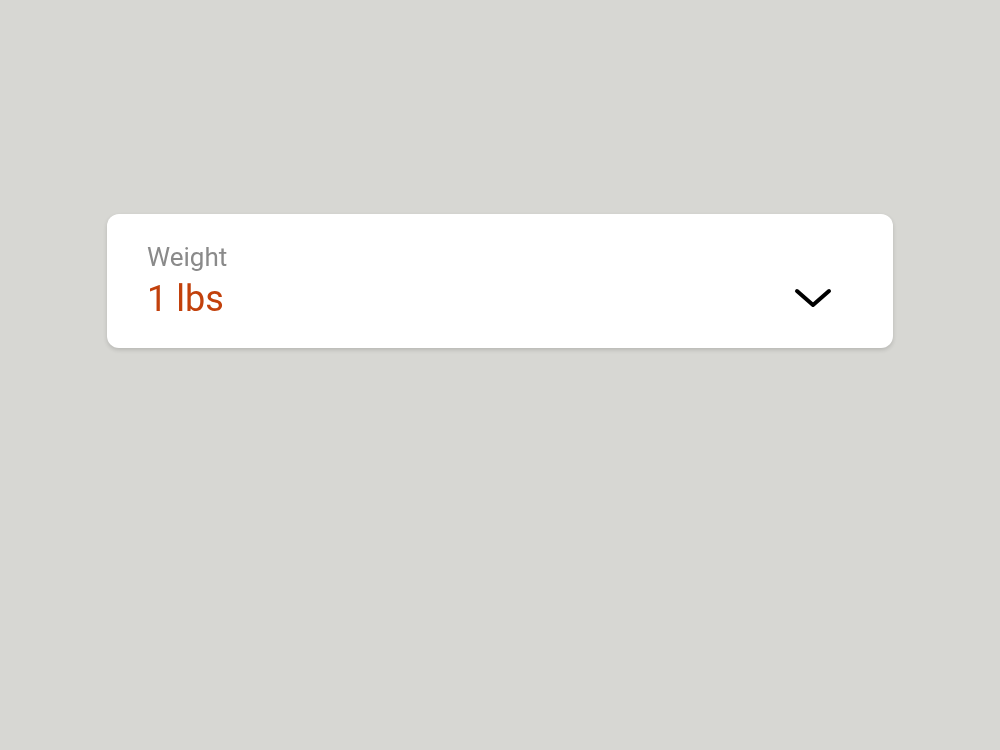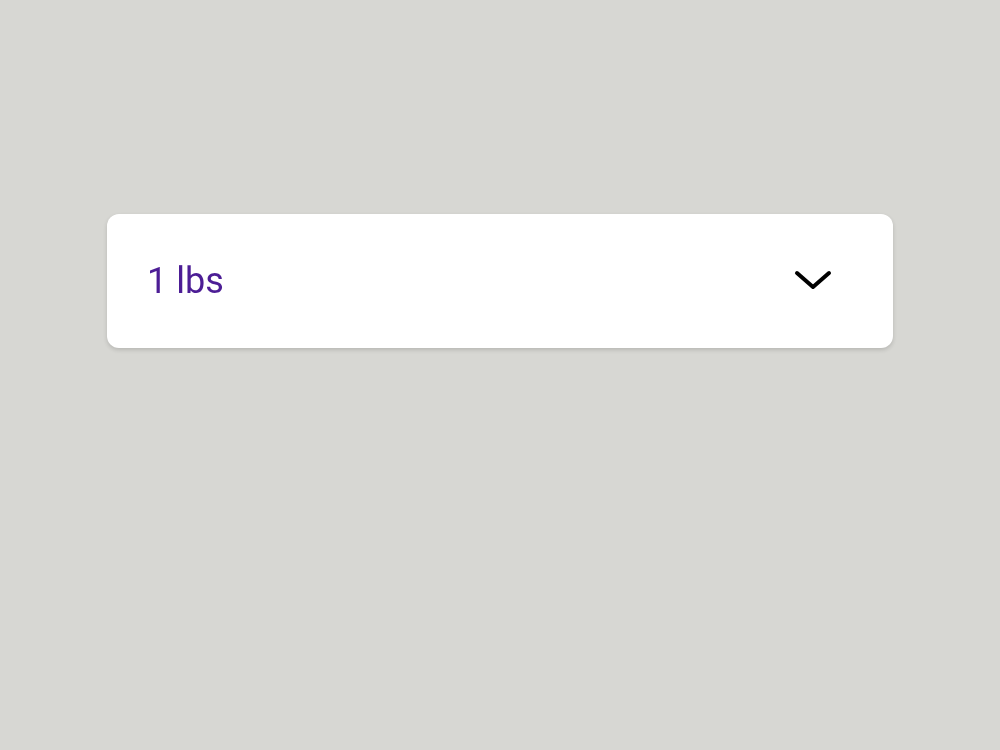--- a/index.html
+++ b/index.html
@@ -35,40 +35,41 @@
       font-weight: 400;
       margin-bottom: 6px;
     }
     .dropdown-value-row {
       display: flex;
       align-items: center;
       justify-content: space-between;
     }
     .dropdown-value {
       font-size: 36px;
-      color: #4c1d95;
+      color: #c2410c;
       font-weight: 400;
     }
     .chevron-icon {
       width: 40px;
       height: 24px;
       display: flex;
       align-items: center;
       justify-content: center;
       margin-right: 20px;
     }
     .chevron-icon svg {
       width: 40px;
       height: 24px;
     }
   </style>
 </head>
 <body>
 
 <div class="dropdown-container">
+  <div class="dropdown-label">Weight</div>
   <div class="dropdown-value-row">
     <div class="dropdown-value">1 lbs</div>
     <div class="chevron-icon">
       <svg viewBox="0 0 40 24" fill="none" stroke="#000000" stroke-width="4" stroke-linecap="round" stroke-linejoin="round">
         <polyline points="4,4 20,18 36,4"></polyline>
       </svg>
     </div>
   </div>
 </div>
 

